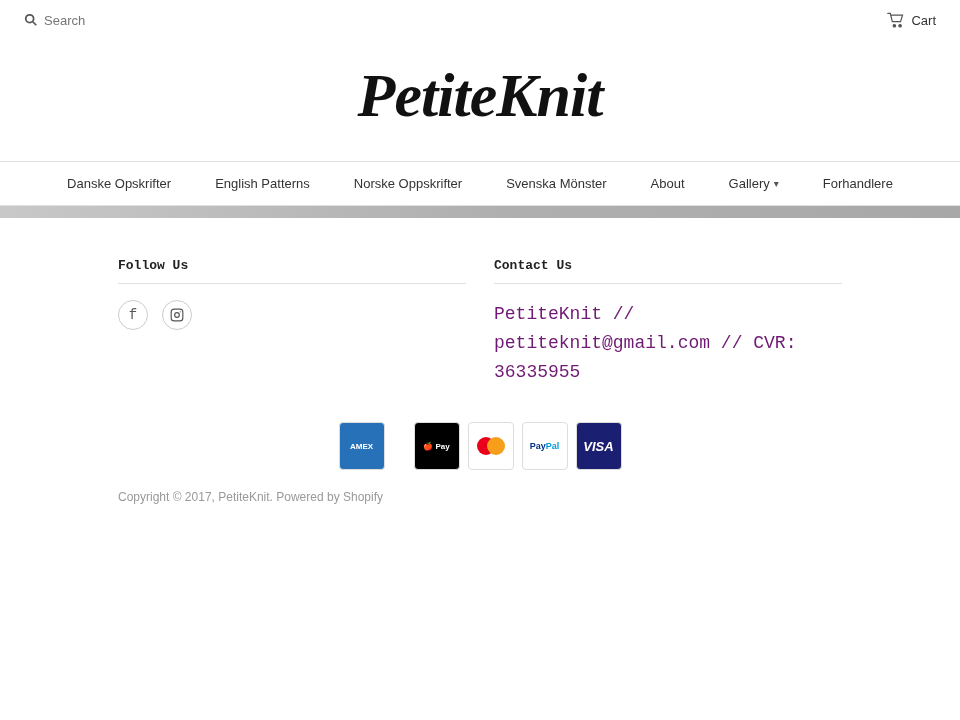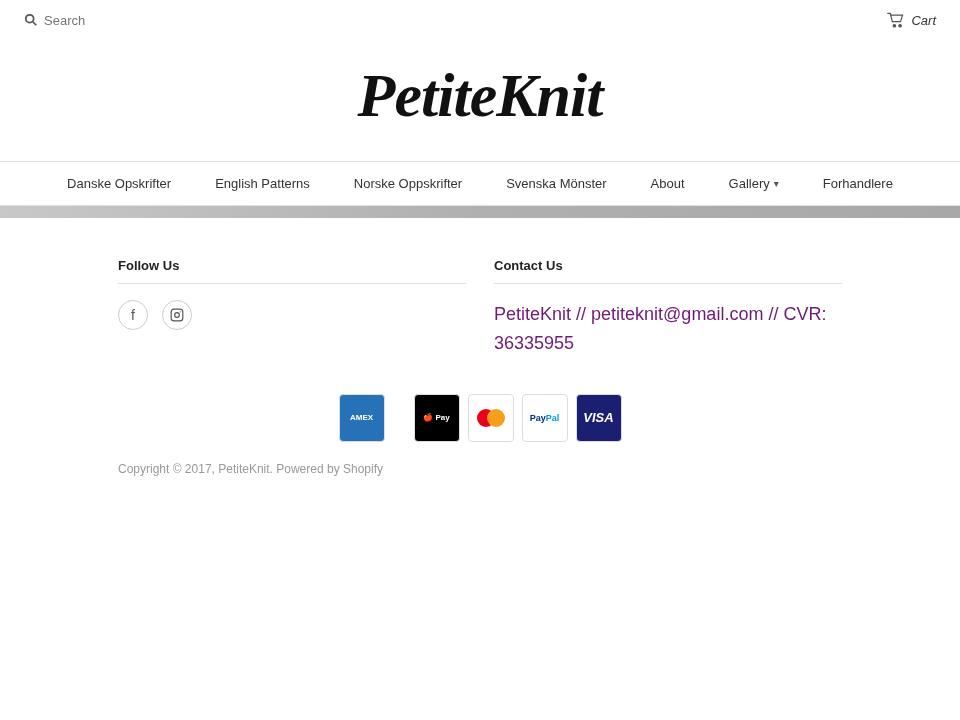--- a/index.html
+++ b/index.html
@@ -38,21 +38,20 @@
       stroke: #555;
       stroke-width: 2;
     }
     .cart-area {
       display: flex;
       align-items: center;
       gap: 6px;
       font-size: 13px;
       color: #333;
       cursor: pointer;
-      font-style: italic;
     }
     .cart-icon-svg {
       width: 18px;
       height: 16px;
       fill: none;
       stroke: #555;
       stroke-width: 1.5;
     }
 
     
@@ -97,20 +96,21 @@
     }
 
     
     .footer {
       padding: 40px 118px 20px 118px;
     }
     .footer-columns {
       display: flex;
       justify-content: space-between;
       gap: 28px;
+      font-family: Liberation Mono, monospace;
     }
     .footer-col {
       flex: 1;
     }
     .footer-col-title {
       font-size: 13px;
       font-weight: 600;
       color: #222;
       margin-bottom: 16px;
       padding-bottom: 10px;

